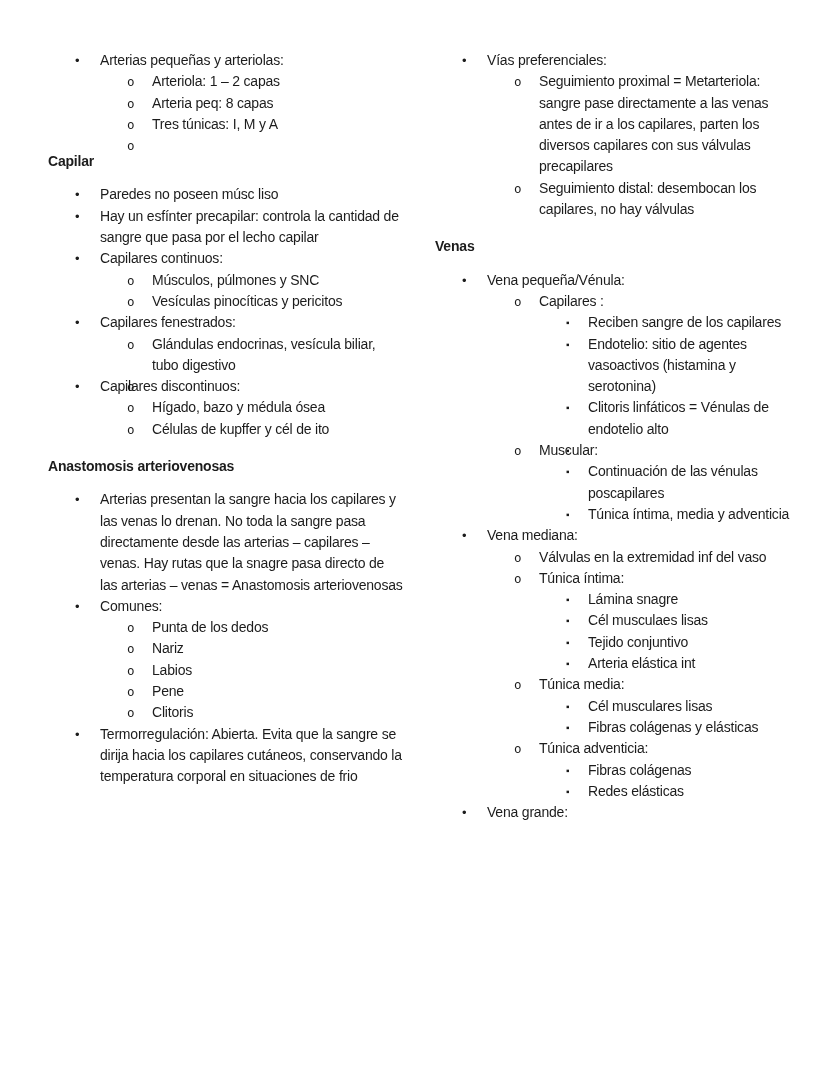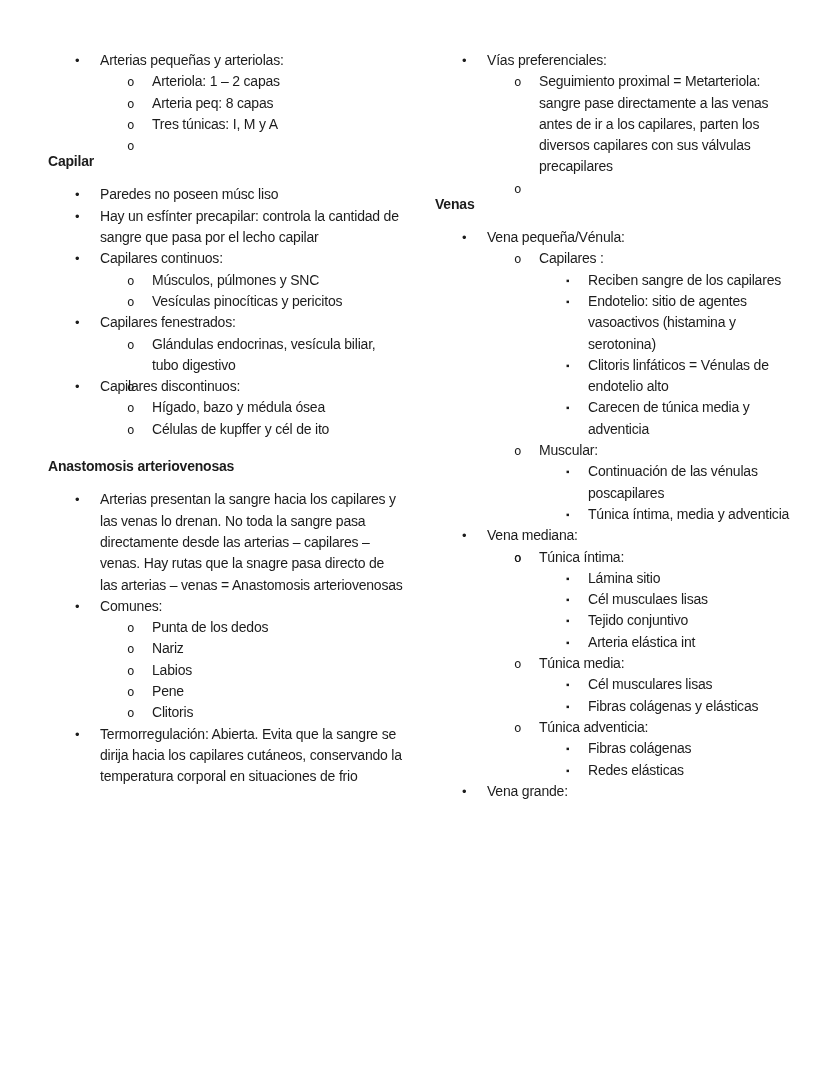--- a/index.html
+++ b/index.html
@@ -83,37 +83,37 @@
         <div class="li level2"><span class="marker m2">o</span><span>Labios</span></div>
         <div class="li level2"><span class="marker m2">o</span><span>Pene</span></div>
         <div class="li level2"><span class="marker m2">o</span><span>Clitoris</span></div>
         <div class="li level1"><span class="marker m1">•</span><span>Termorregulación: Abierta. Evita que la sangre se dirija hacia los capilares cutáneos, conservando la temperatura corporal en situaciones de frio</span></div>
       </div>
     </div>
   <div class="col">
       <div class="list">
         <div class="li level1"><span class="marker m1">•</span><span>Vías preferenciales:</span></div>
         <div class="li level2"><span class="marker m2">o</span><span>Seguimiento proximal = Metarteriola: sangre pase directamente a las venas antes de ir a los capilares, parten los diversos capilares con sus válvulas precapilares</span></div>
-        <div class="li level2"><span class="marker m2">o</span></div>
+        <div class="li level2"><span class="marker m2">o</span><span>Seguimiento distal: desembocan los capilares, no hay válvulas</span></div>
       </div>
       <div class="heading">Venas</div>
       <div class="list">
         <div class="li level1"><span class="marker m1">•</span><span>Vena pequeña/Vénula:</span></div>
         <div class="li level2"><span class="marker m2">o</span><span>Capilares :</span></div>
         <div class="li level3"><span class="marker m3">▪</span><span>Reciben sangre de los capilares</span></div>
         <div class="li level3"><span class="marker m3">▪</span><span>Endotelio: sitio de agentes vasoactivos (histamina y serotonina)</span></div>
         <div class="li level3"><span class="marker m3">▪</span><span>Clitoris linfáticos = Vénulas de endotelio alto</span></div>
-        <div class="li level3"><span class="marker m3">▪</span><span>Carecen de túnica media y adventicia</span></div>
+        <div class="li level3"><span class="marker m3">▪</span></div>
         <div class="li level2"><span class="marker m2">o</span><span>Muscular:</span></div>
         <div class="li level3"><span class="marker m3">▪</span><span>Continuación de las vénulas poscapilares</span></div>
         <div class="li level3"><span class="marker m3">▪</span><span>Túnica íntima, media y adventicia</span></div>
         <div class="li level1"><span class="marker m1">•</span><span>Vena mediana:</span></div>
-        <div class="li level2"><span class="marker m2">o</span></div>
+        <div class="li level2"><span class="marker m2">o</span><span>Válvulas en la extremidad inf del vaso</span></div>
         <div class="li level2"><span class="marker m2">o</span><span>Túnica íntima:</span></div>
-        <div class="li level3"><span class="marker m3">▪</span><span>Lámina sitio</span></div>
+        <div class="li level3"><span class="marker m3">▪</span><span>Lámina snagre</span></div>
         <div class="li level3"><span class="marker m3">▪</span><span>Cél musculaes lisas</span></div>
         <div class="li level3"><span class="marker m3">▪</span><span>Tejido conjuntivo</span></div>
         <div class="li level3"><span class="marker m3">▪</span><span>Arteria elástica int</span></div>
         <div class="li level2"><span class="marker m2">o</span><span>Túnica media:</span></div>
         <div class="li level3"><span class="marker m3">▪</span><span>Cél musculares lisas</span></div>
         <div class="li level3"><span class="marker m3">▪</span><span>Fibras colágenas y elásticas</span></div>
         <div class="li level2"><span class="marker m2">o</span><span>Túnica adventicia:</span></div>
         <div class="li level3"><span class="marker m3">▪</span><span>Fibras colágenas</span></div>
         <div class="li level3"><span class="marker m3">▪</span><span>Redes elásticas</span></div>
         <div class="li level1"><span class="marker m1">•</span><span>Vena grande:</span></div>

